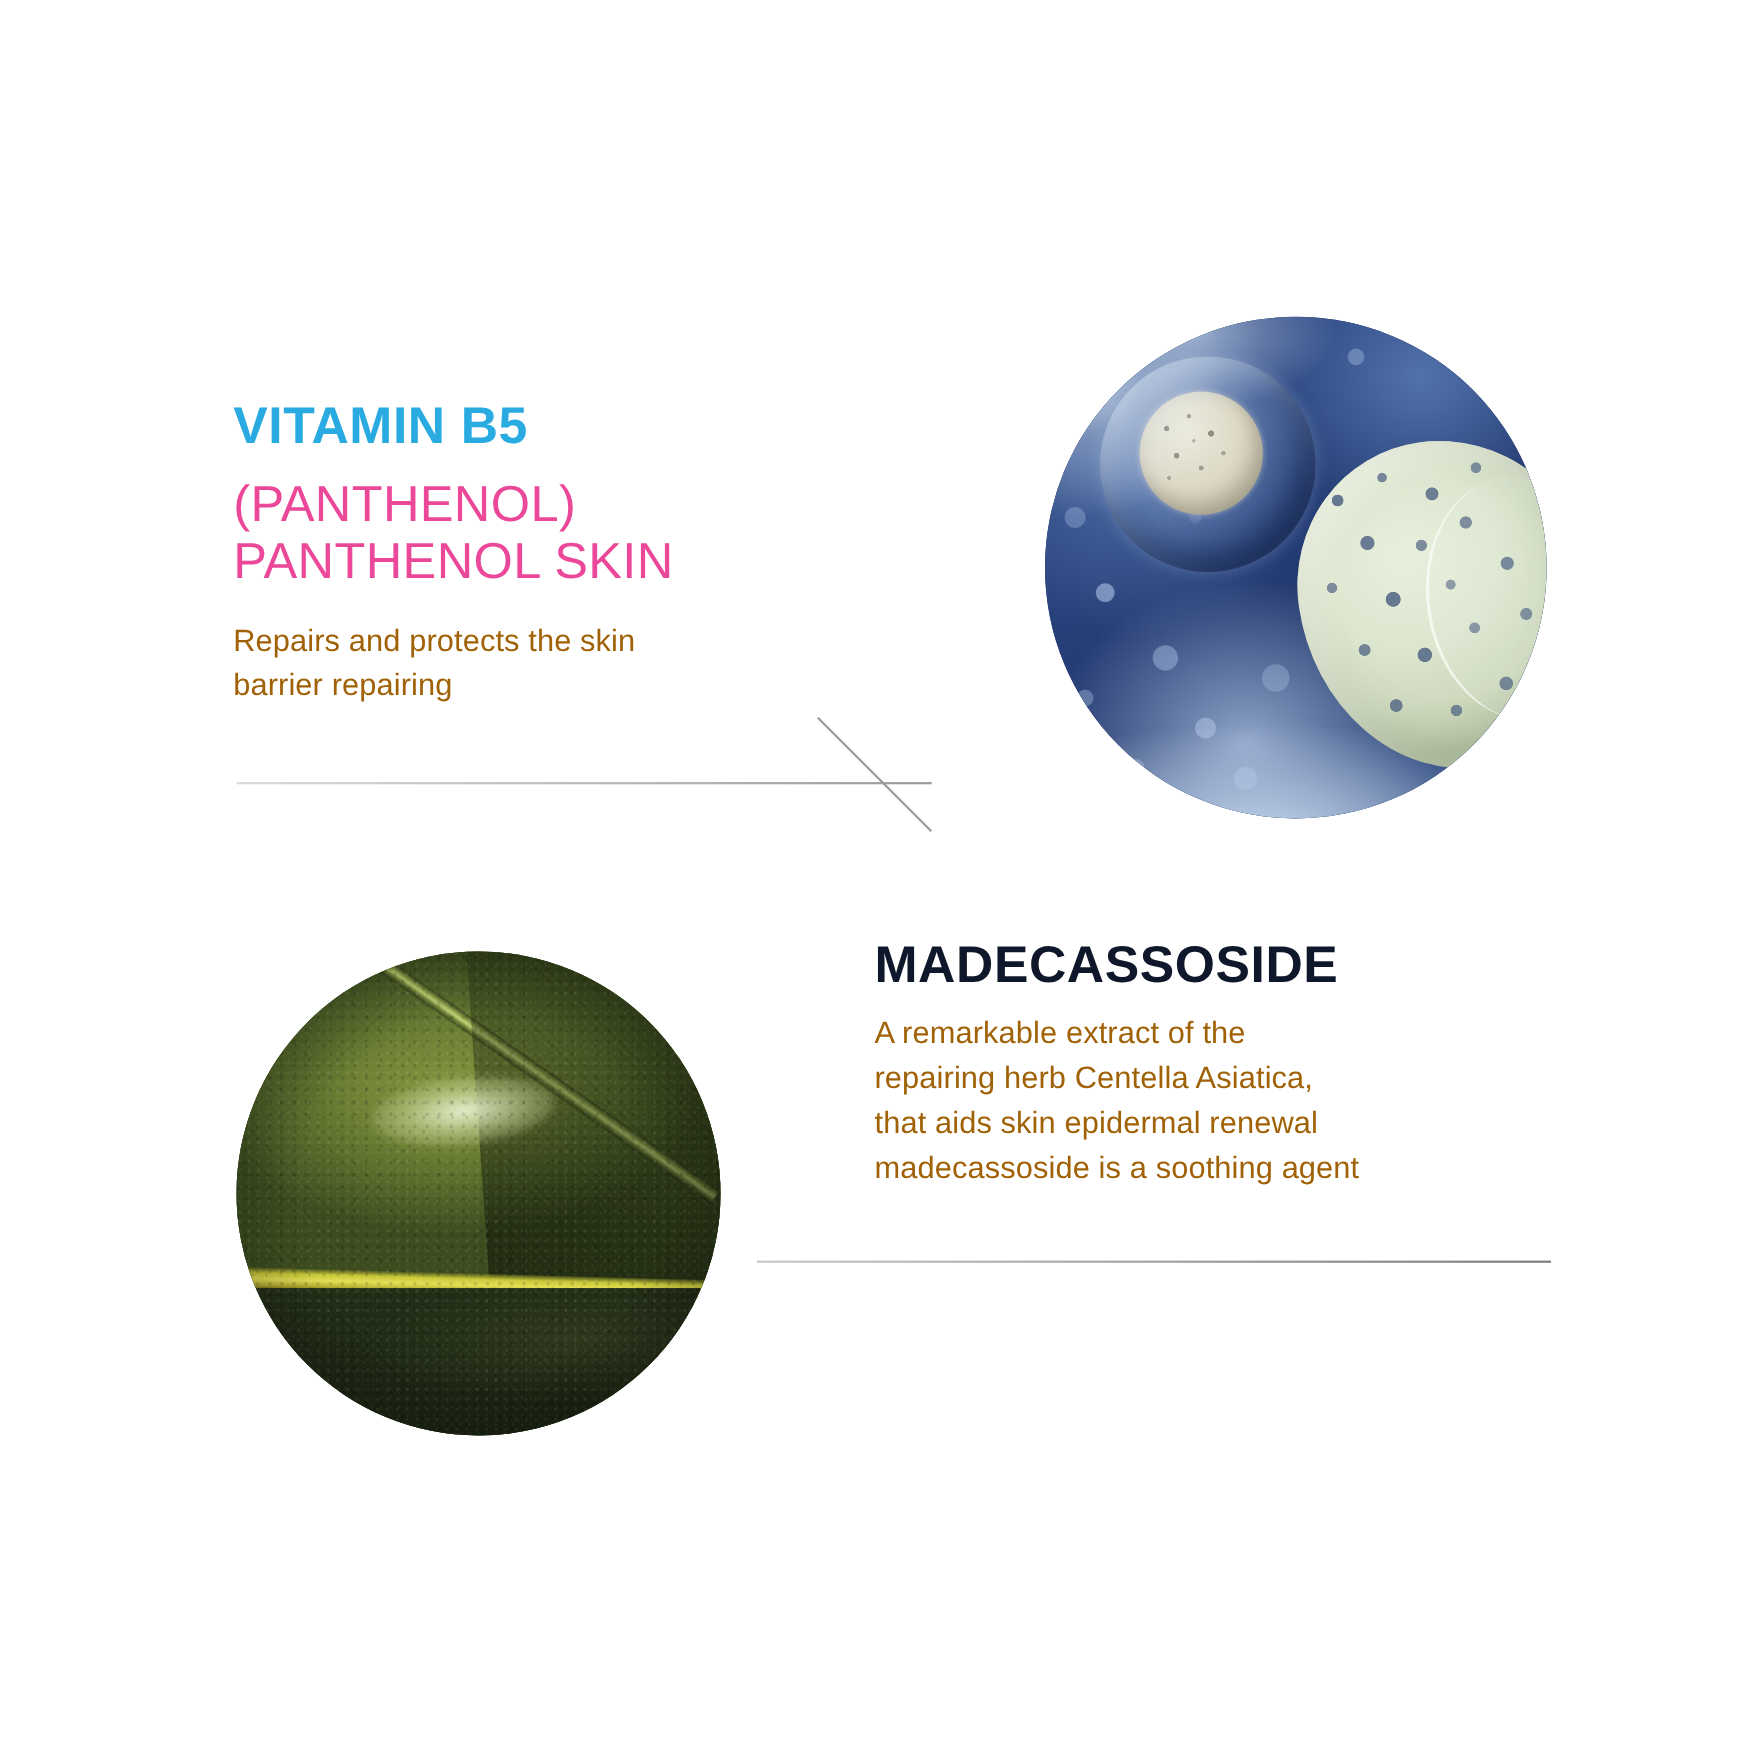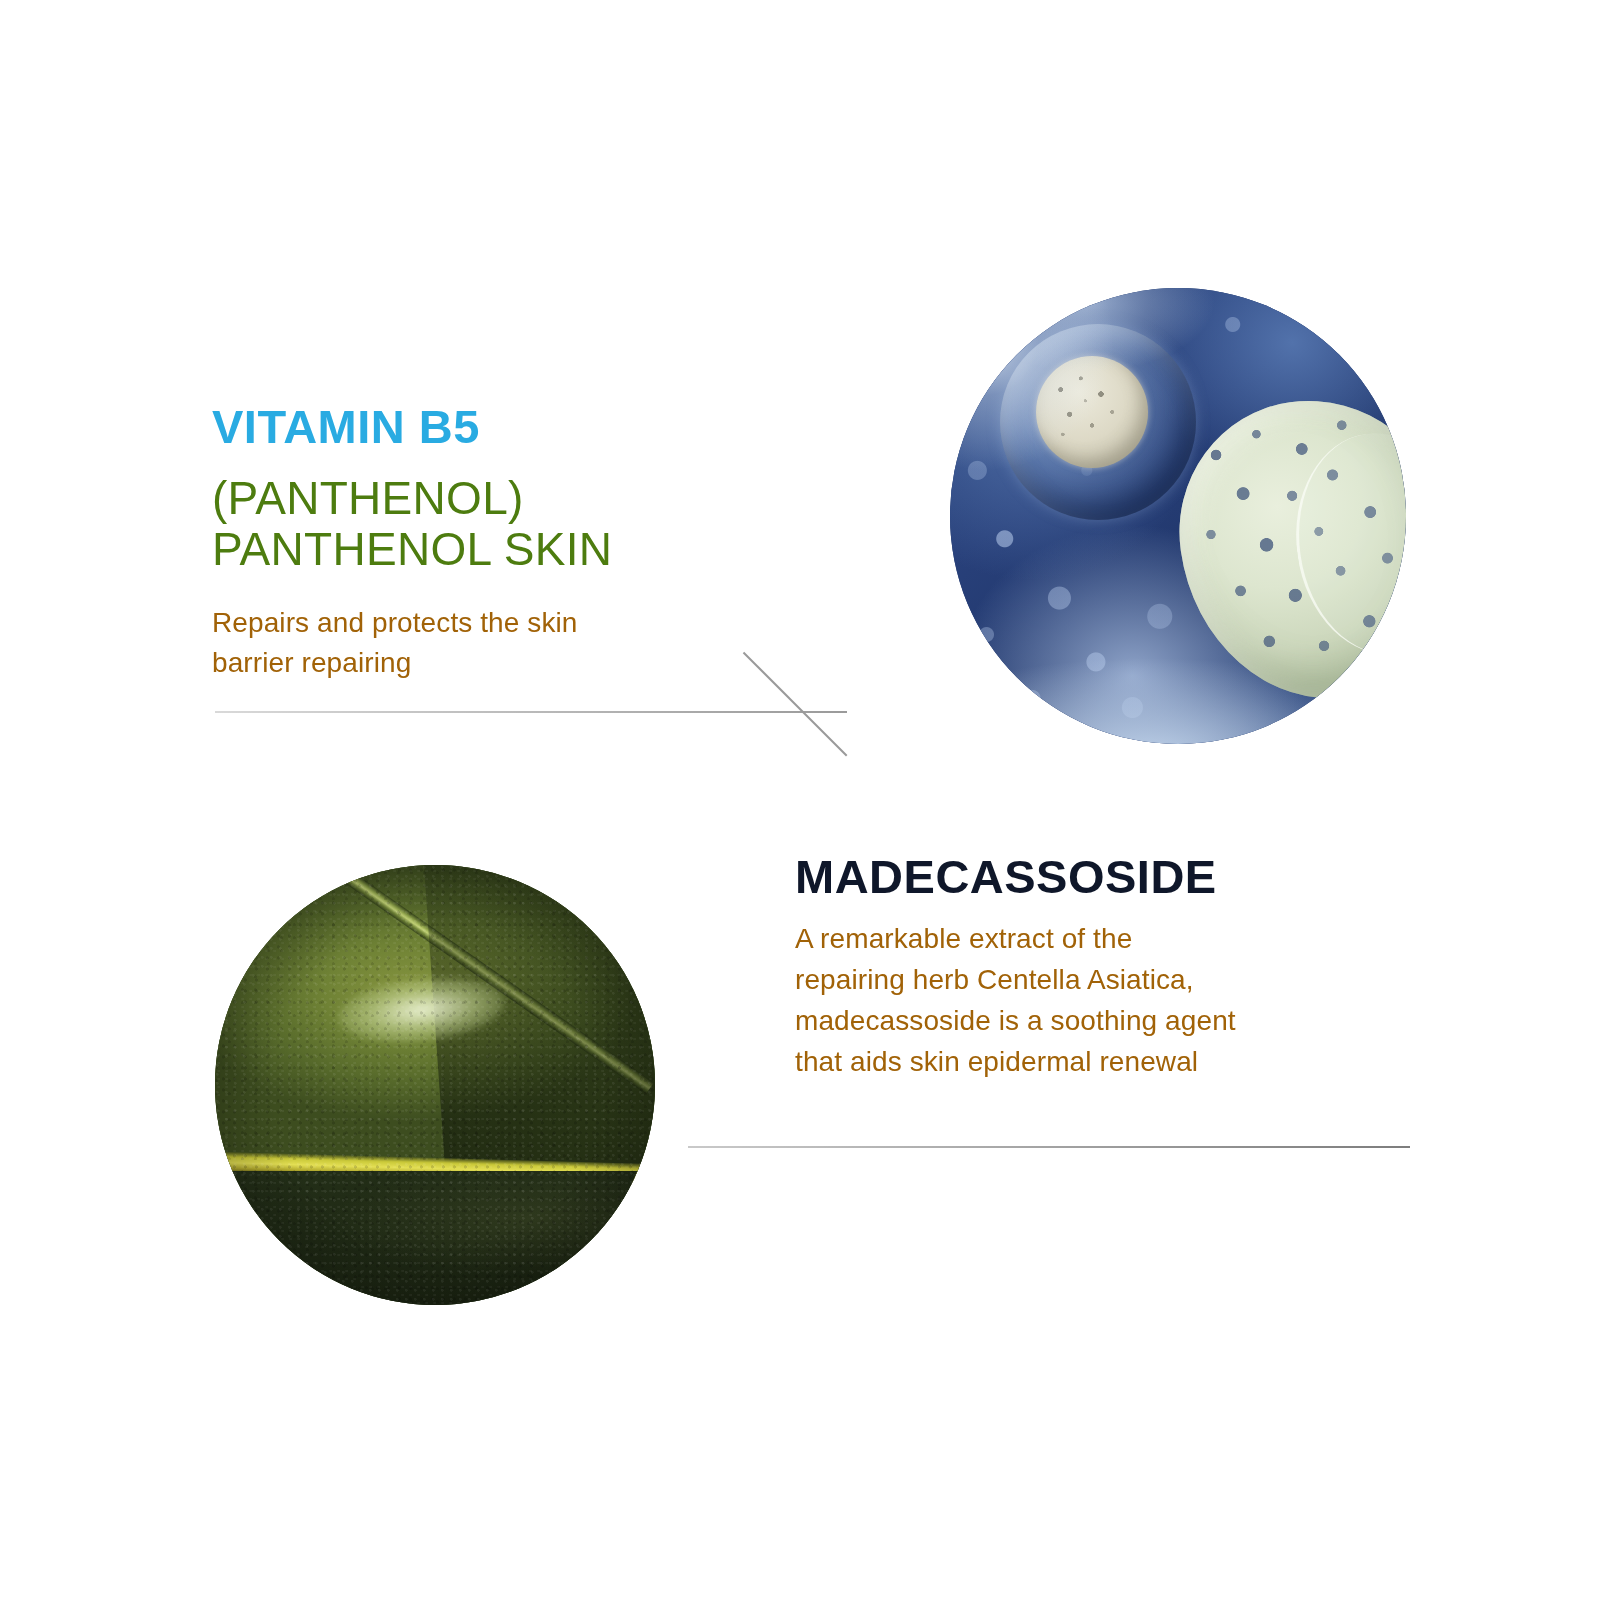--- a/index.html
+++ b/index.html
@@ -20,21 +20,21 @@
   .hdr-accent {
     font-size: 47px;
     font-weight: 700;
     letter-spacing: 0.5px;
     line-height: 1.05;
     white-space: nowrap;
   }
   .hdr-sub {
     font-size: 46px;
     font-weight: 300;
-    color: #4d7c0f;
+    color: #ec4899;
     letter-spacing: 0.3px;
     line-height: 1.10;
     white-space: nowrap;
   }
   .body-copy {
     font-size: 28px;
     font-weight: 400;
     color: #a16207;
     line-height: 1.46;
     letter-spacing: 0.1px;
@@ -292,21 +292,21 @@
   .l-vignette {
     background: radial-gradient(circle at 50% 50%, rgba(0,0,0,0) 52%, rgba(0,0,0,0.35) 88%, rgba(0,0,0,0.55) 100%);
   }
 </style>
 </head>
 <body>
 
 <div id="stage">
 
   <div id="block-b5">
-    <div class="hdr-accent" style="color:#29abe2;margin-top:40px;">VITAMIN B5</div>
+    <div class="hdr-accent" style="color:#29abe2;">VITAMIN B5</div>
     <div class="hdr-sub">
       <div>(PANTHENOL)</div>
       <div>PANTHENOL SKIN</div>
     </div>
     <div class="body-copy">
       <p>Repairs and protects the skin</p>
       <p>barrier repairing</p>
     </div>
   </div>
 
@@ -333,20 +333,20 @@
     <div class="l-lower"></div>
     <div class="layer l-texture"></div>
     <div class="layer l-vignette"></div>
   </div>
 
   <div id="block-made">
     <div class="hdr-accent" style="color:#0f172a;">MADECASSOSIDE</div>
     <div class="body-copy">
       <p>A remarkable extract of the</p>
       <p>repairing herb Centella Asiatica,</p>
+      <p>that aids skin epidermal renewal</p>
       <p>madecassoside is a soothing agent</p>
-      <p>that aids skin epidermal renewal</p>
     </div>
   </div>
 
   <div class="rule" id="rule-made"></div>
 
 </div>
 
 </body></html>

